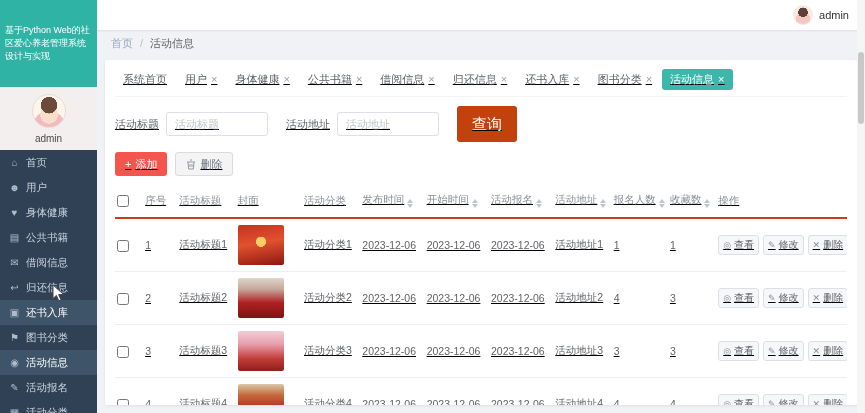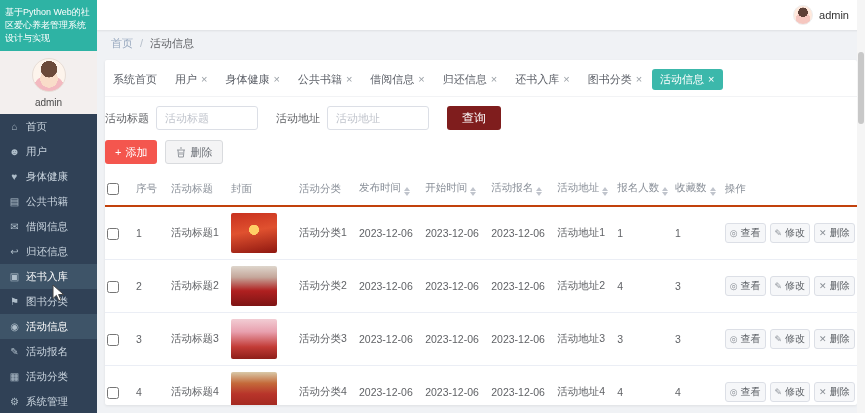--- a/index.html
+++ b/index.html
@@ -2,21 +2,21 @@
 <html><head>
 <meta charset="utf-8">
 <style>
   * { box-sizing: border-box; margin: 0; padding: 0; }
   html,body { width:865px; height:413px; overflow:hidden; }
   body { font-family:"Liberation Sans", sans-serif; background:#f0f2f5; position:relative; }
   .app { display:flex; width:865px; height:413px; }
 
   
   .sidebar { width:97px; flex-shrink:0; background:#304156; display:flex; flex-direction:column; overflow:hidden; }
-  .sidebar-title { background:#2eb3a4; color:#fff; font-size:9px; line-height:13px; padding:6px 5px; }
+  .sidebar-title { background:#2eb3a4; color:#fff; font-size:9px; line-height:13px; padding:24px 5px; }
   .avatar-block { background:#f3efee; display:flex; flex-direction:column; align-items:center; padding:7px 0 6px; }
   .avatar-circle { width:34px; height:34px; border-radius:50%; overflow:hidden;
     background: radial-gradient(circle at 50% 32%, #6b4a3a 0 30%, transparent 31%),
                 radial-gradient(circle at 50% 62%, #f9ddc9 0 34%, transparent 35%),
                 radial-gradient(circle at 50% 100%, #f3b9c0 0 45%, transparent 46%),
                 #fdf4ec;
     border:1px solid #e7ddd6; }
   .avatar-name { font-size:10px; color:#4a4a4a; margin-top:5px; }
   .menu { flex:1; }
   .menu-item { height:25px; display:flex; align-items:center; gap:6px; padding:0 9px; font-size:10.5px; color:#c9d4de; cursor:pointer; }
@@ -30,35 +30,35 @@
     background: radial-gradient(circle at 50% 35%, #5d4037 0 32%, transparent 33%),
                 radial-gradient(circle at 50% 75%, #f6c7c0 0 45%, transparent 46%), #ffe9dd;
     border:1px solid #eee; }
   .username { font-size:11px; color:#333; }
 
   .breadcrumb { height:26px; display:flex; align-items:center; gap:7px; padding-left:14px; font-size:11px; flex-shrink:0; }
   .bc-home { color:#97a8be; cursor:pointer; }
   .bc-sep { color:#b6bfca; }
   .bc-cur { color:#606266; }
 
-  .card { margin:4px 8px 8px; background:#fff; border-radius:2px; box-shadow:0 1px 3px rgba(0,0,0,.08); padding:9px 0; flex:1; overflow:hidden; }
+  .card { margin:4px 8px 8px; background:#fff; border-radius:2px; box-shadow:0 1px 3px rgba(0,0,0,.08); padding:9px 10px; flex:1; overflow:hidden;text-decoration:underline; }
 
   
   .tabs { display:flex; align-items:center; gap:2px; padding-bottom:6px; border-bottom:1px solid #f2f3f5; }
   .tab { display:flex; align-items:center; gap:4px; padding:3px 8px; font-size:11px; color:#5a5e66; cursor:pointer; border-radius:3px; white-space:nowrap; }
   .tab .close { color:#9aa0a6; font-size:11px; line-height:1; }
   .tab.active { background:#3cb8ab; color:#fff; }
   .tab.active .close { color:#fff; }
 
   
   .search-row { display:flex; align-items:center; margin-top:9px; font-size:11px; color:#606266; }
   .search-group { display:flex; align-items:center; gap:7px; margin-right:18px; }
   .text-input { width:102px; height:24px; border:1px solid #dcdfe6; border-radius:3px; padding:0 8px; font-size:11px; color:#606266; font-family:inherit; }
   .text-input::placeholder { color:#c0c4cc; }
-  .btn-query { background:#7f1d1d; color:#fff; border:none; height:24px; padding:0 15px; border-radius:3px; font-size:12px; cursor:pointer; font-family:inherit; }
+  .btn-query { background:#c2410c; color:#fff; border:none; height:36px; padding:0 15px; border-radius:3px; font-size:15px; cursor:pointer; font-family:inherit; }
 
   
   .toolbar { display:flex; gap:8px; margin-top:10px; }
   .btn-add { background:#f4564e; color:#fff; border:none; height:24px; padding:0 10px; border-radius:3px; font-size:11px; display:inline-flex; align-items:center; gap:4px; cursor:pointer; font-family:inherit; }
   .btn-del { background:#f4f4f5; color:#6b6f76; border:1px solid #d9dbde; height:24px; padding:0 10px; border-radius:3px; font-size:11px; display:inline-flex; align-items:center; gap:4px; cursor:pointer; font-family:inherit; }
 
   
   table { width:100%; border-collapse:collapse; table-layout:fixed; margin-top:8px; font-size:10.5px; color:#606266; }
   th { font-weight:500; color:#8a9099; text-align:left; padding:9px 2px; border-bottom:2px solid #c2410c; white-space:nowrap; overflow:hidden; }
   td { padding:6px 2px; border-bottom:1px solid #ebeef5; white-space:nowrap; overflow:hidden; }

